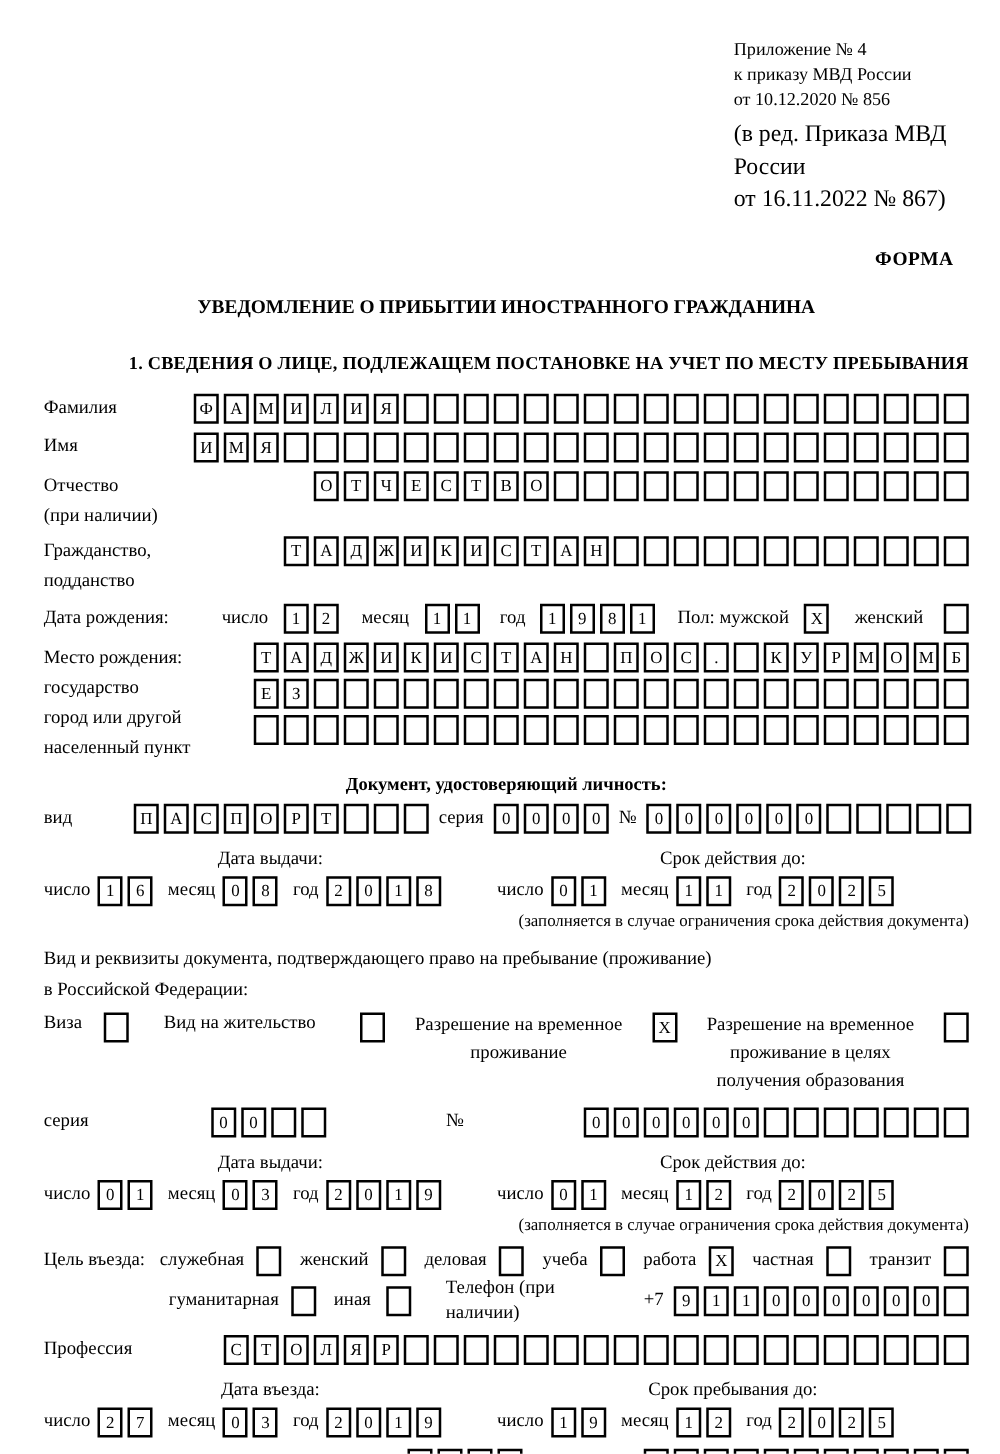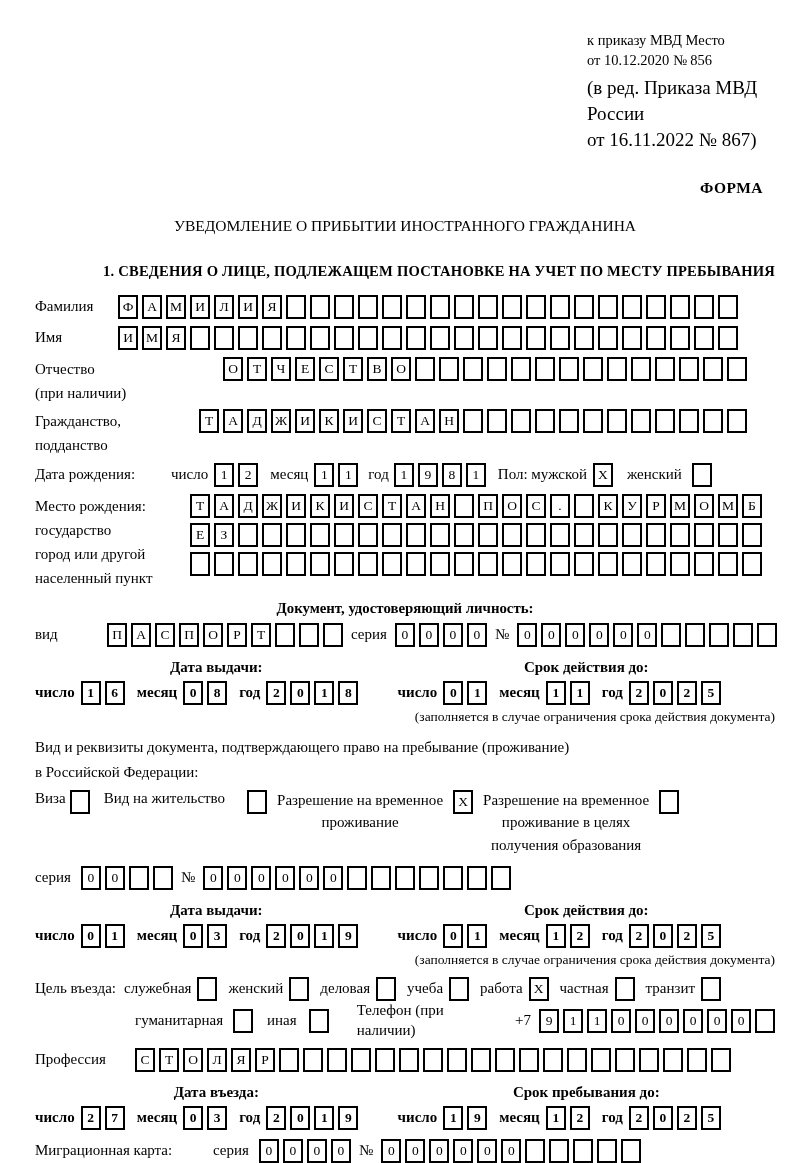--- a/index.html
+++ b/index.html
@@ -11,42 +11,42 @@
     font-size:15px; line-height:1.3;
   }
   .page { width:800px; height:1163px; padding:30px 25px 10px 35px; }
 
   
   .hdr { margin-left:552px; font-size:14.5px; line-height:1.38; }
   .hdr .sub { font-size:19px; }
   .hdr .sub-first { margin-top:5px; }
   .forma { text-align:right; font-weight:bold; font-size:15.5px; margin:24px 12px 0 0; letter-spacing:0.5px; }
 
-  .title { text-align:center; font-weight:normal; font-size:15.5px; margin-top:16px; line-height:1.55; }
+  .title { text-align:center; font-weight:bold; font-size:15.5px; margin-top:16px; line-height:1.55; }
   .blank { display:inline-block; width:52px; border-bottom:2px solid #000; margin-left:14px; vertical-align:baseline; }
 
   .sec { font-weight:bold; font-size:14.6px; margin-top:24px; letter-spacing:0.2px;text-align:right; }
 
-  .row { display:flex; align-items:center; margin-top:7px; }
+  .row { display:flex; align-items:center; margin-top:7px;justify-content:space-between; }
   .row.top { align-items:flex-start;gap:20px; }
   .lbl { flex:0 0 auto; }
   .lblcol { flex:0 0 auto; line-height:1.6; }
   .boxes { display:flex; gap:4px; flex:0 0 auto; }
   .boxcol { display:flex; flex-direction:column; gap:5px; }
   .bx {
     width:20px; height:24px; border:2px solid #000;
     display:inline-flex; align-items:center; justify-content:center;
     font-size:13.5px; flex:0 0 auto; background:#fff;
   }
   .mid { margin:0 8px; flex:0 0 auto; }
   .gap-r { margin-right:8px; }
 
   .doc-head { text-align:center; font-weight:bold; font-size:14.8px; margin-top:9px; }
 
-  .drow { display:flex; margin-top:4px;font-weight:bold; }
+  .drow { display:flex; margin-top:4px; }
   .dcol-l { width:49%; }
   .dcol-r { width:51%; }
   .dhead { text-align:center; margin:7px 0 3px; }
   .dfields { display:flex; align-items:center; }
   .dfields .dl { margin-right:6px; }
   .dfields .dl2 { margin:0 6px 0 12px; }
   .note { text-align:right; font-size:13.5px; margin-top:3px; }
 
   .para { margin-top:10px; line-height:1.65; }
 
@@ -56,21 +56,22 @@
 
   .plbl { margin:0 6px 0 11px; flex:0 0 auto; }
   .plbl-first { margin-left:8px; }
 </style>
 </head>
 <body>
 
 <div class="page">
 
   <div class="hdr">
-    <div>к приказу МВД Место</div>
+    <div>Приложение № 4</div>
+    <div>к приказу МВД России</div>
     <div>от 10.12.2020 № 856</div>
     <div class="sub sub-first">(в ред. Приказа МВД России</div>
     <div class="sub">от 16.11.2022 № 867)</div>
   </div>
 
   <div class="forma">ФОРМА</div>
 
   <div class="title">
     <div>УВЕДОМЛЕНИЕ О ПРИБЫТИИ ИНОСТРАННОГО ГРАЖДАНИНА</div>
   </div>

